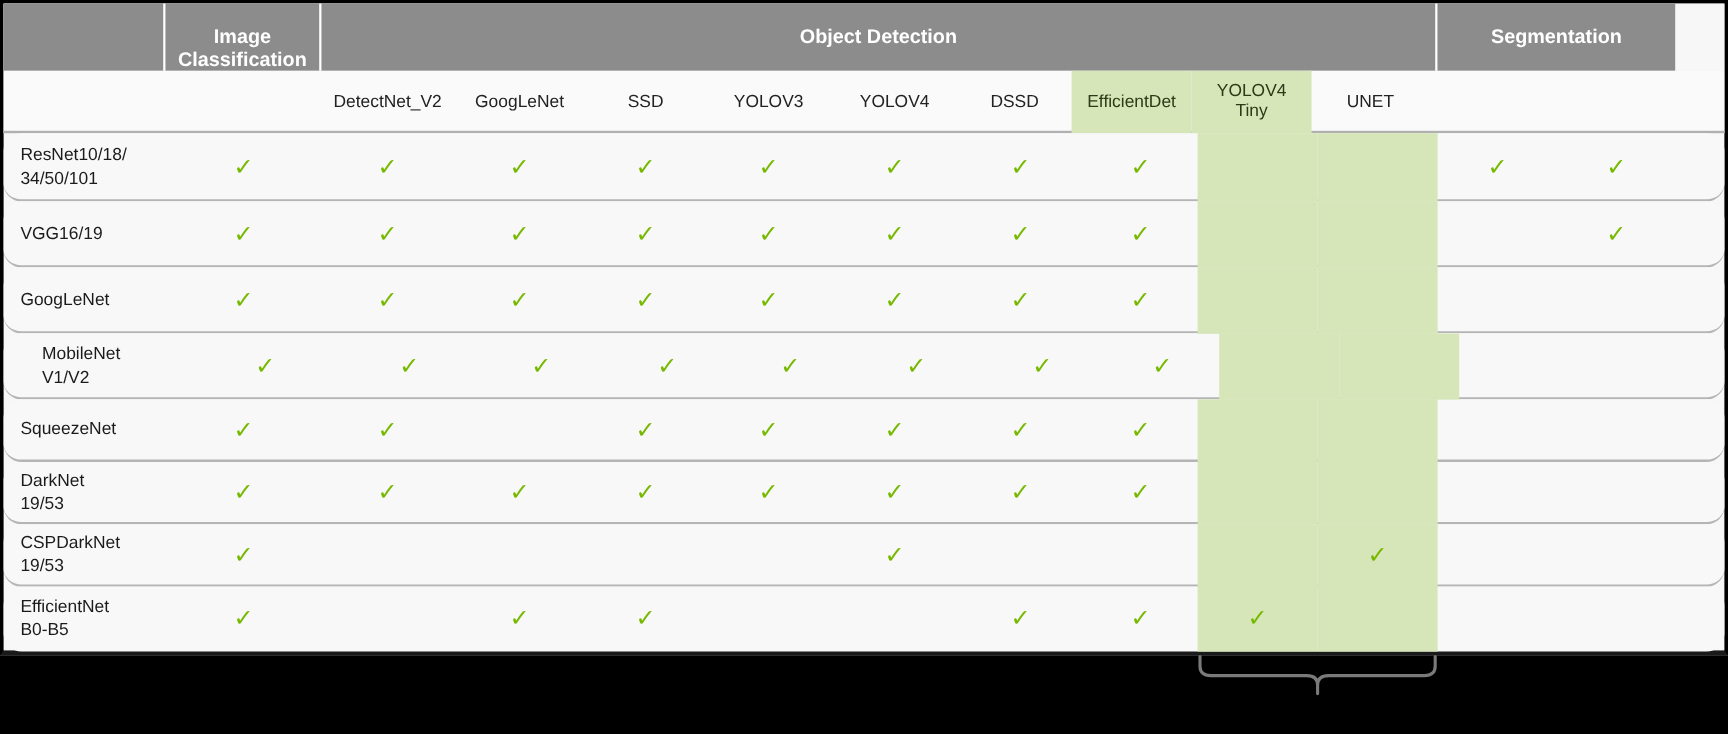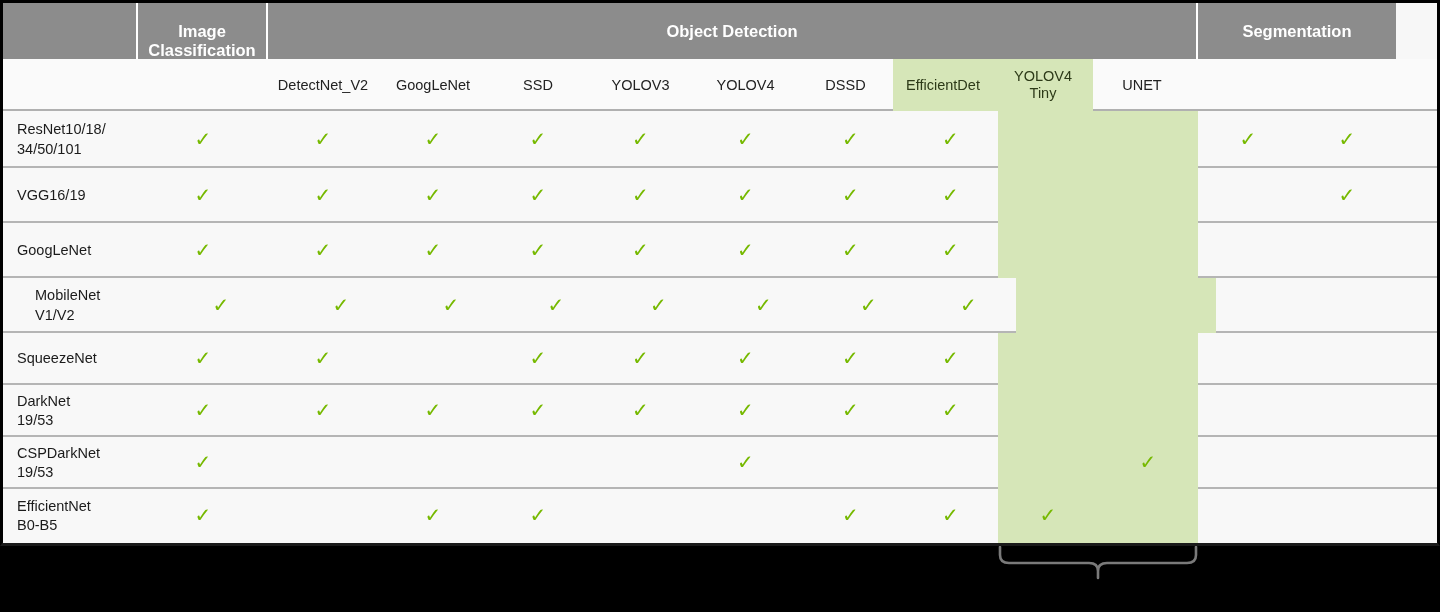--- a/index.html
+++ b/index.html
@@ -60,20 +60,21 @@
     text-align: center;
   }
   .sub-cell.hl { background: #d6e6b8; color: #2d3a18; }
 
   
   .body-rows { position: relative; }
   .row {
     display: flex;
     border-bottom: 2px solid #b5b5b5;
     background: #f8f8f8;
+    border-radius: 15px;
   }
   .row.last { border-bottom: none; }
   .cell {
     display: flex; align-items: center;
     font-size: 14.5px;
     color: #1b1b1b;
     line-height: 1.34;
   }
   .cell.label { padding-left: 14px; justify-content: flex-start; }
   .cell.mark  { justify-content: center; }

